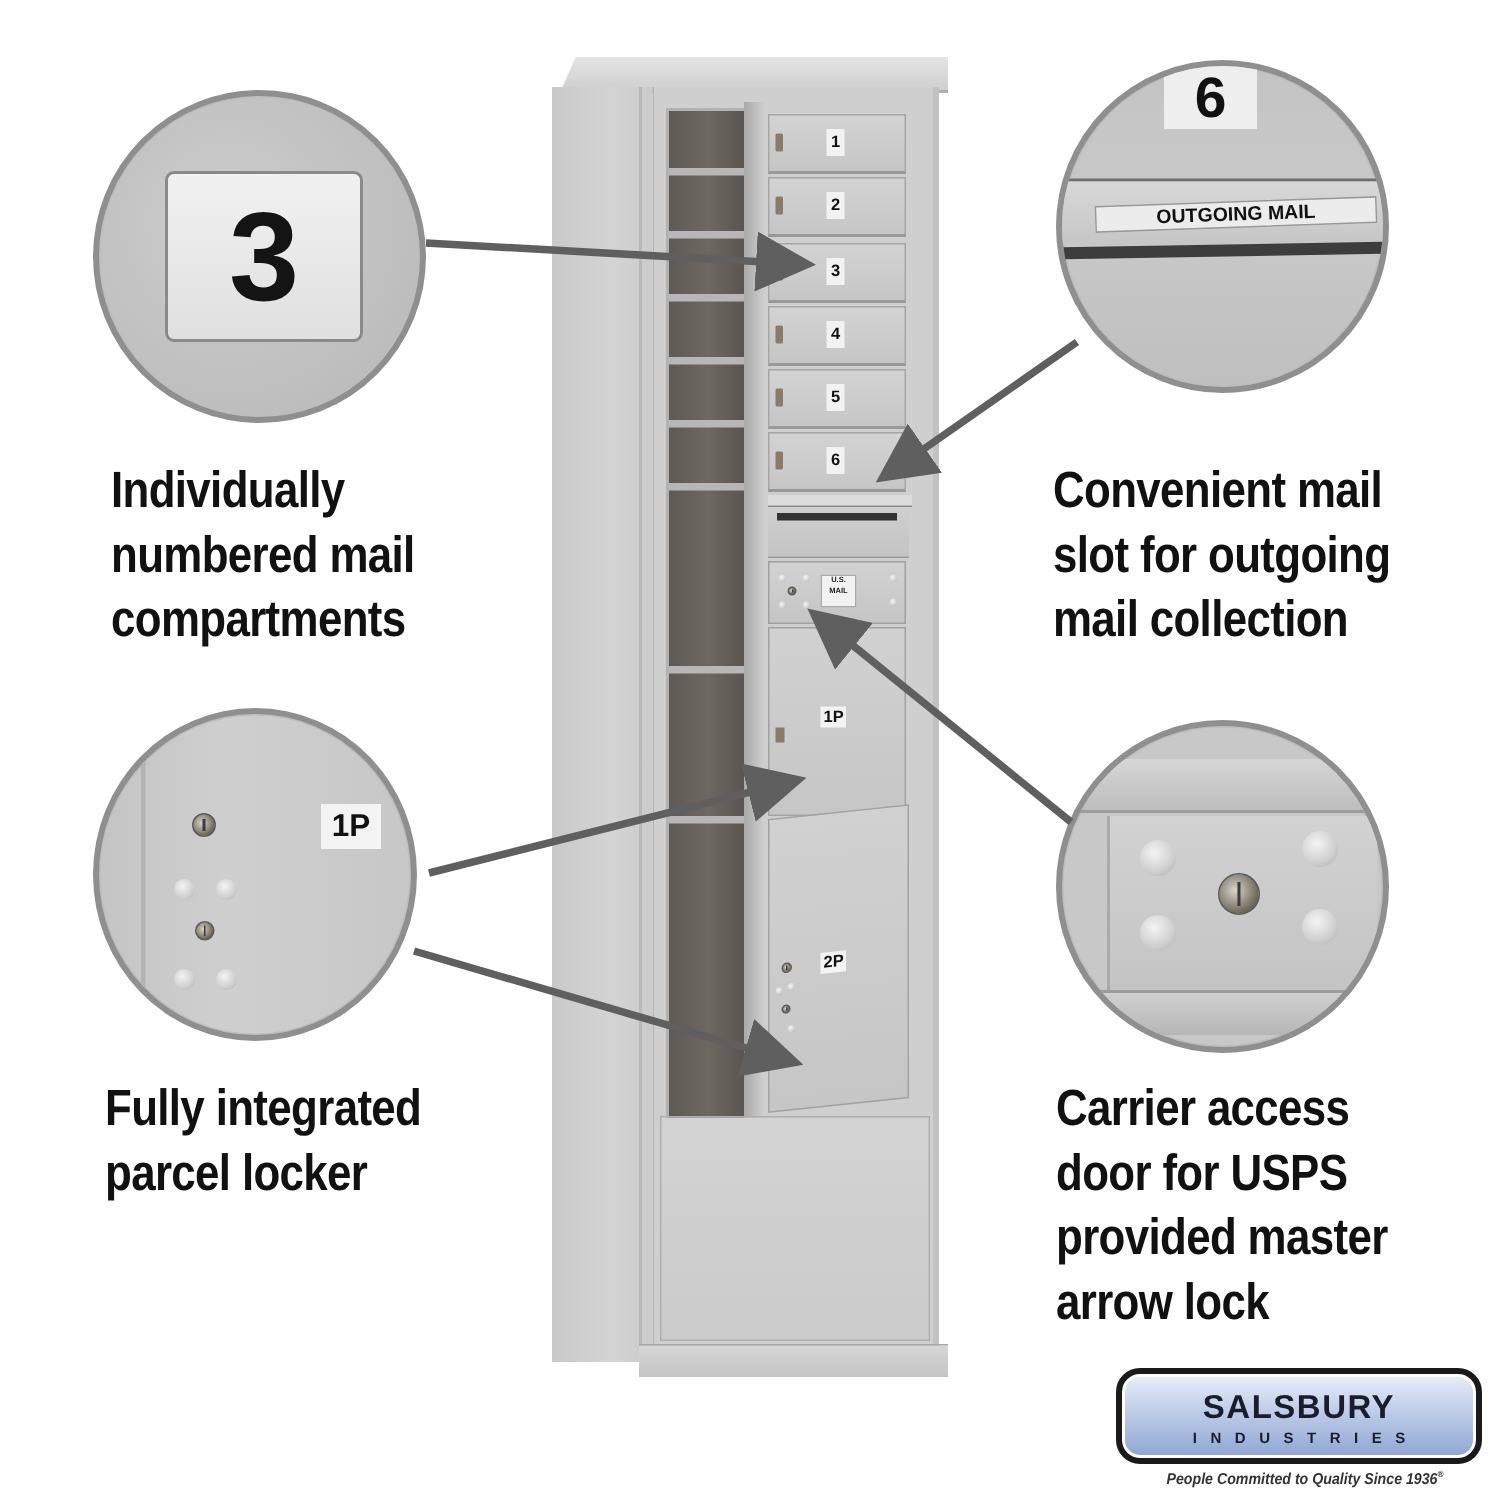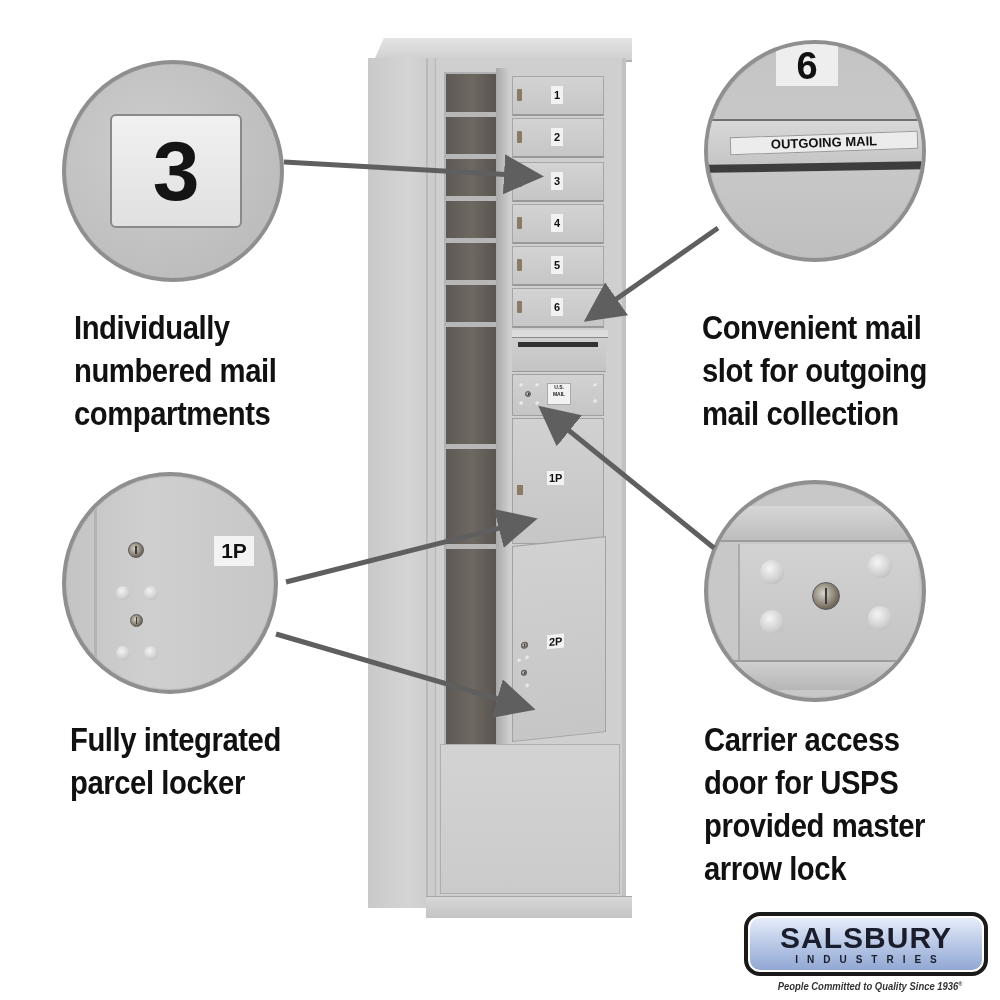--- a/index.html
+++ b/index.html
@@ -115,21 +115,21 @@
   .parcel-door { position: absolute; left: 144px; background: linear-gradient(#d1d1d1, #c6c6c6); border: 1px solid #a2a2a2; }
   .parcel-door .ptag { position: absolute; background: #f3f3f3; font-weight: bold; font-size: 11px; color: #111; padding: 1px 2px; }
 
   .bottom-panel { position: absolute; left: 72px; top: 706px; width: 180px; height: 150px; background: linear-gradient(#d3d3d3, #cbcbcb); border: 1px solid #aeaeae; }
 
   
   #arrows { position: absolute; left: 0; top: 0; width: 1000px; height: 1000px; pointer-events: none; }
 
   
   #logo { position: absolute; left: 744px; top: 912px; width: 244px; height: 64px; border: 4px solid #1a1a1a; border-radius: 16px; background: linear-gradient(#eaf0fb 0%, #b9c8e6 50%, #8ea5d2 100%); box-shadow: inset 0 0 0 2px #ffffff; }
-  #logo .brand { position: absolute; left: 0; top: 6px; width: 100%; text-align: center; font-family: "Liberation Sans", sans-serif; font-weight: bold; font-size: 30px; color: #1a1d2b; letter-spacing: 1px; line-height: 32px; }
+  #logo .brand { position: absolute; left: 0; top: 6px; width: 100%; text-align: center; font-family: "Liberation Sans", sans-serif; font-weight: bold; font-size: 22px; color: #1a1d2b; letter-spacing: 1px; line-height: 32px; }
   #logo .sub { position: absolute; left: 0; top: 38px; width: 100%; text-align: center; font-family: "Liberation Sans", sans-serif; font-weight: bold; font-size: 10px; color: #1a1d2b; letter-spacing: 9px; line-height: 12px; padding-left: 9px; }
   #tagline { position: absolute; left: 750px; top: 980px; width: 240px; text-align: center; font-family: "Liberation Sans", sans-serif; font-style: italic; font-weight: bold; font-size: 10.5px; color: #333; transform: scaleX(0.9); transform-origin: center; white-space: nowrap; }
   #tagline sup { font-size: 6px; }
 </style>
 </head>
 <body>
 
 <div id="cabinet">
   <div class="cab-top"></div>
   <div class="cab-side"></div>

